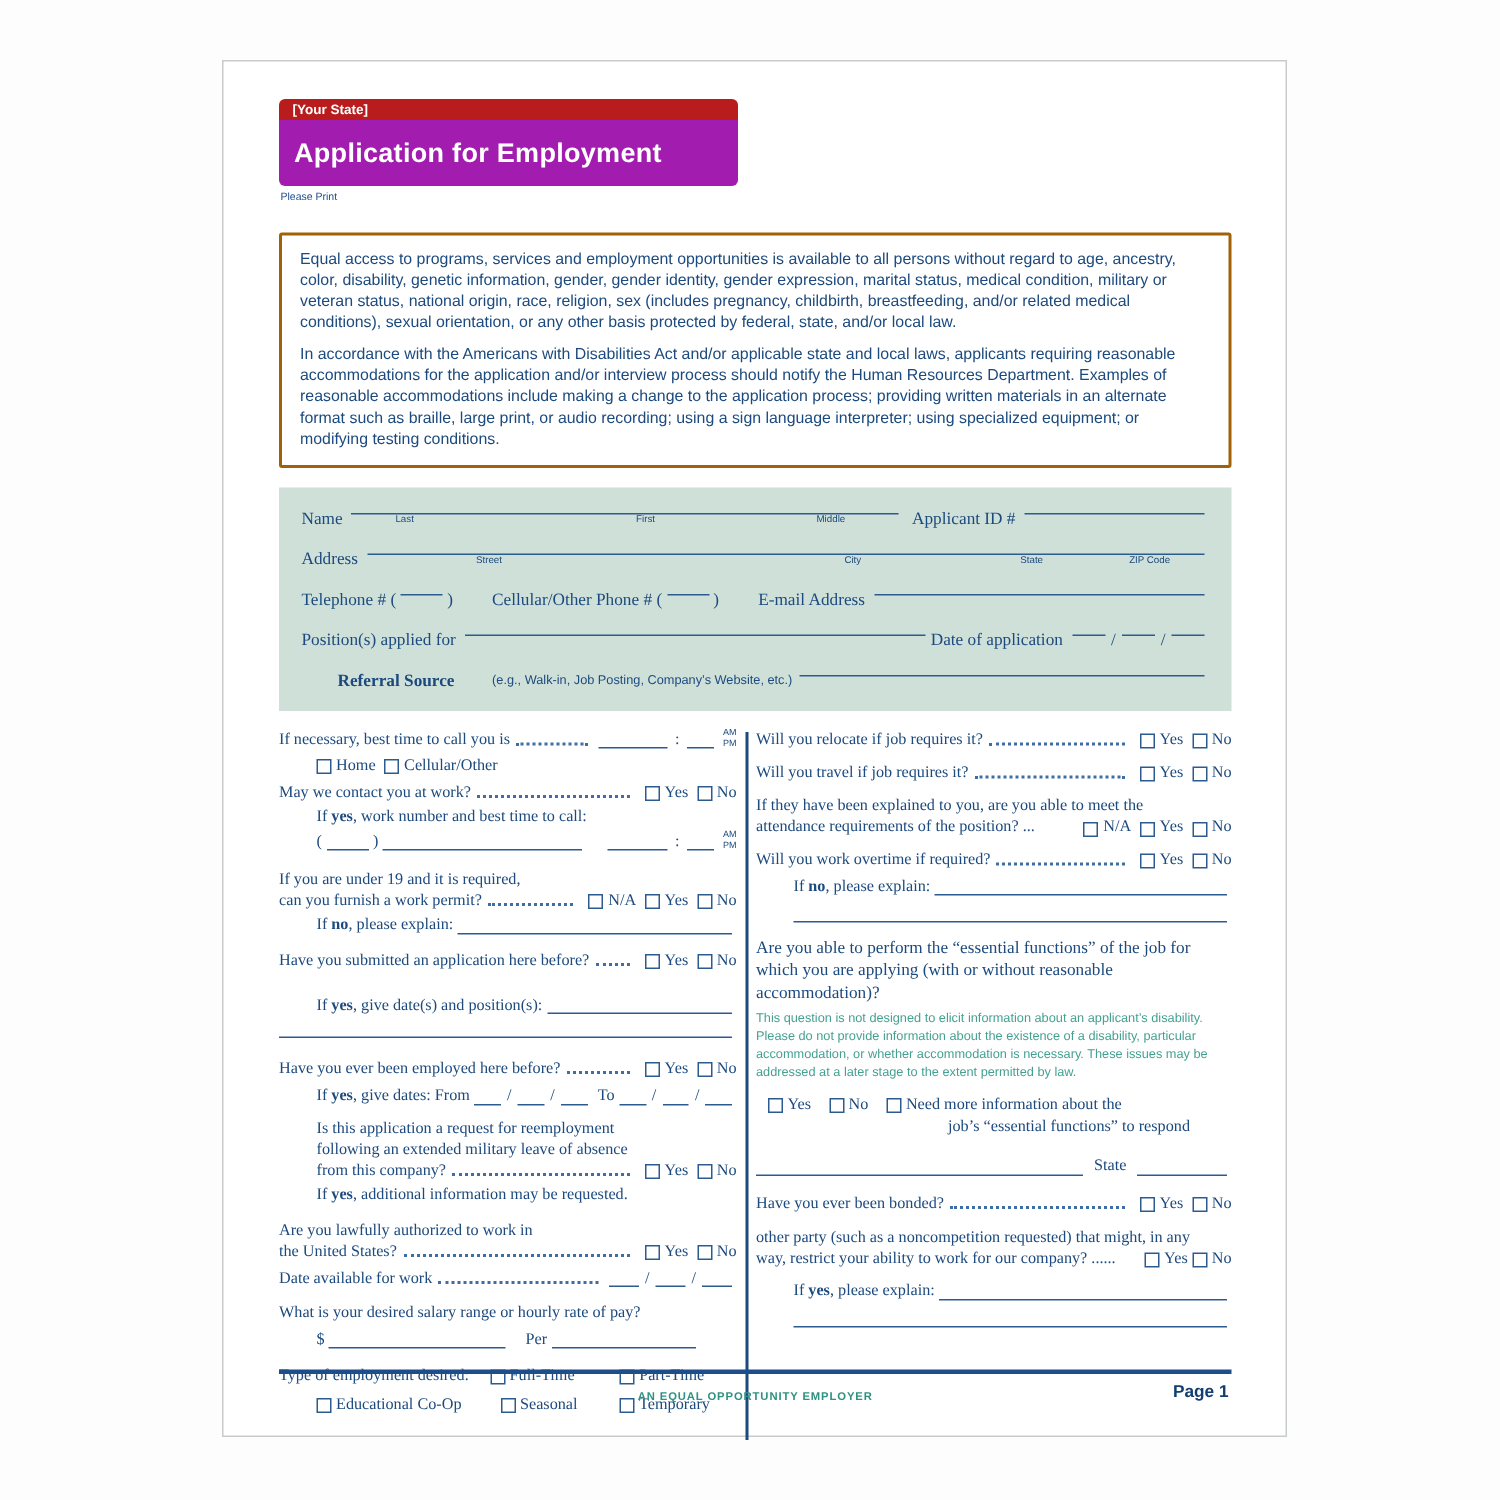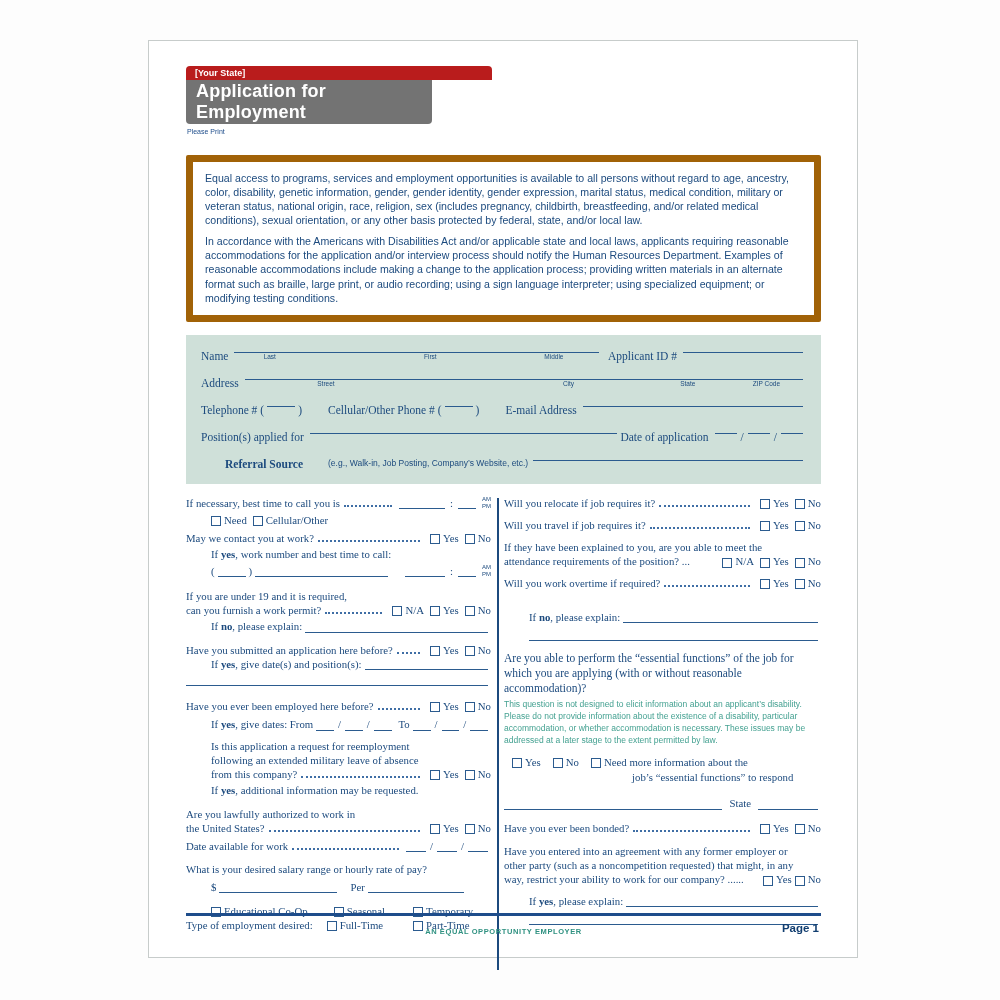--- a/index.html
+++ b/index.html
@@ -4,27 +4,27 @@
 <style>
   * { box-sizing: border-box; margin: 0; padding: 0; }
   html,body { width:1000px; height:1000px; background:#fdfdfd; font-family:"Liberation Serif", serif; }
   .page { position:absolute; left:148px; top:40px; width:710px; height:918px; background:#ffffff;
           border:1px solid #c7cccb; }
   .inner { position:relative; height:100%; padding:25px 36px 0 37px; }
 
   
   .state-tab { width:306px; background:#b91c1c; border-radius:4px 4px 0 0; padding:2px 9px;
                font:bold 9px "Liberation Sans", sans-serif; color:#fff; }
-  .title-bar { width:246px; height:44px; background:#737373; border-radius:0 0 4px 4px;
+  .title-bar { width:306px; height:44px; background:#a21caf; border-radius:0 0 4px 4px;
                display:flex; align-items:center; padding-left:10px;
                font:bold 18px "Liberation Sans", sans-serif; color:#fff; letter-spacing:.2px; }
   .print-note { font:7px "Liberation Sans", sans-serif; color:#1e4d8b; margin:4px 0 0 1px; }
 
   
-  .disclaimer { margin-top:20px; border:7px solid #a16207; border-radius:2px; padding:9px 12px 10px;
+  .disclaimer { margin-top:20px; border:2px solid #a16207; border-radius:2px; padding:9px 12px 10px;
                 font:10.6px/1.33 "Liberation Sans", sans-serif; color:#1c4a7e; }
   .disclaimer p + p { margin-top:7px; }
 
   
   .panel { margin-top:13px; background:#cfe0d9; padding:15px 15px 14px; color:#1c4a7e; font-size:11.5px; }
   .g-row { display:flex; }
   .g-row + .g-row { margin-top:15px; }
   .g-label { white-space:nowrap; margin-right:3px; }
   .gl { display:inline-block; border-bottom:1px solid #2b5b8f; margin:0 3px 1px 3px; position:relative; height:3px; }
   .fl { flex:1; }
@@ -143,21 +143,21 @@
           <span class="colon">:</span>
           <span class="gl w18"></span>
           <span class="ampm">
               <i>AM</i>
               <i>PM</i>
             </span>
         </div>
 
         <div class="qr ind" style="margin-bottom:4px">
           <span class="cb" style="margin-left:0"></span>
-            <span class="cl">Need</span>
+            <span class="cl">Home</span>
           <span class="cb"></span>
             <span class="cl">Cellular/Other</span>
         </div>
 
         <div class="qr" style="margin-bottom:2px">
           <span class="qt">May we contact you at work?</span>
           <span class="lead"></span>
           <span class="cb"></span>
             <span class="cl">Yes</span>
           <span class="cb"></span>
@@ -194,21 +194,21 @@
             <span class="cb"></span>
               <span class="cl">No</span>
           </div>
         </div>
 
         <div class="qr ind" style="margin-bottom:9px">
           <span class="qt"><span>If </span><b>no</b><span>, please explain:</span></span>
           <span class="gl fl"></span>
         </div>
 
-        <div class="qr" style="margin-bottom:0">
+        <div class="qr" style="margin-bottom:16px">
           <span class="qt">Have you submitted an application here before?</span>
           <span class="lead"></span>
           <span class="cb"></span>
             <span class="cl">Yes</span>
           <span class="cb"></span>
             <span class="cl">No</span>
         </div>
 
         <div class="qr ind" style="margin-bottom:12px">
           <span class="qt"><span>If </span><b>yes</b><span>, give date(s) and position(s):</span></span>
@@ -282,38 +282,38 @@
             <span class="gl w20"></span>
         </div>
 
         <div style="margin-bottom:3px">What is your desired salary range or hourly rate of pay?</div>
 
         <div class="qr ind" style="margin-bottom:10px">
           <span>$</span>
           <span class="gl w118"></span>
           <span style="margin-left:10px">Per</span>
           <span class="gl w96"></span>
+        </div>
+
+        <div class="qr" style="margin-bottom:5px">
+          <span class="qt">Type of employment desired:</span>
+          <span class="cb" style="margin-left:14px"></span>
+            <span class="cl">Full-Time</span>
+          <span class="cb" style="margin-left:30px"></span>
+            <span class="cl">Part-Time</span>
         </div>
 
         <div class="qr ind">
           <span class="cb" style="margin-left:0"></span>
             <span class="cl">Educational Co-Op</span>
           <span class="cb" style="margin-left:26px"></span>
             <span class="cl">Seasonal</span>
           <span class="cb" style="margin-left:28px"></span>
             <span class="cl">Temporary</span>
         </div>
-
-        <div class="qr" style="margin-bottom:5px">
-          <span class="qt">Type of employment desired:</span>
-          <span class="cb" style="margin-left:14px"></span>
-            <span class="cl">Full-Time</span>
-          <span class="cb" style="margin-left:30px"></span>
-            <span class="cl">Part-Time</span>
-        </div>
       </div>
 
       <div class="divider"></div>
 
       <div class="col-r">
 
         <div class="qr" style="margin-bottom:8px">
           <span class="qt">Will you relocate if job requires it?</span>
           <span class="lead"></span>
           <span class="cb"></span>
@@ -338,21 +338,21 @@
             <span class="sp"></span>
             <span class="cb"></span>
               <span class="cl">N/A</span>
             <span class="cb"></span>
               <span class="cl">Yes</span>
             <span class="cb"></span>
               <span class="cl">No</span>
           </div>
         </div>
 
-        <div class="qr" style="margin-bottom:20px">
+        <div class="qr" style="margin-bottom:4px">
           <span class="qt">Will you work overtime if required?</span>
           <span class="lead"></span>
           <span class="cb"></span>
             <span class="cl">Yes</span>
           <span class="cb"></span>
             <span class="cl">No</span>
         </div>
 
         <div class="qr ind" style="margin-bottom:14px">
           <span class="qt"><span>If </span><b>no</b><span>, please explain:</span></span>
@@ -387,21 +387,20 @@
         <div class="qr" style="margin-bottom:9px">
           <span class="qt">Have you ever been bonded?</span>
           <span class="lead"></span>
           <span class="cb"></span>
             <span class="cl">Yes</span>
           <span class="cb"></span>
             <span class="cl">No</span>
         </div>
 
         <div style="margin-bottom:7px">
-          <div>Have you entered into an agreement with any former employer or</div>
           <div>other party (such as a noncompetition requested) that might, in any</div>
           <div class="qr">
             <span class="qt">way, restrict your ability to work for our company? ......</span>
             <span class="sp"></span>
             <span class="cb" style="margin-left:3px"></span>
               <span class="cl">Yes</span>
             <span class="cb" style="margin-left:3px"></span>
               <span class="cl">No</span>
           </div>
         </div>

